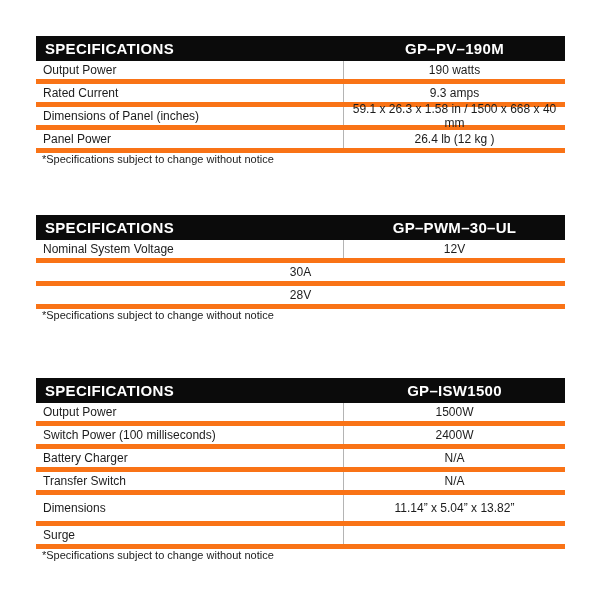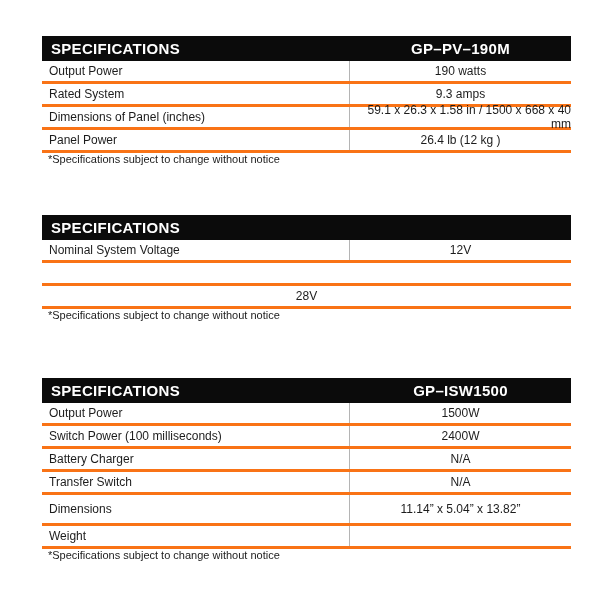--- a/index.html
+++ b/index.html
@@ -8,21 +8,21 @@
     width: 600px;
     height: 600px;
     position: relative;
     background: #ffffff;
     font-family: "Liberation Sans", "DejaVu Sans", sans-serif;
     color: #1c1c1c;
     overflow: hidden;
   }
   .spec-table {
     position: absolute;
-    left: 42px;
+    left: 36px;
     width: 529px;
   }
   #table-1 { top: 36px; }
   #table-2 { top: 215px; }
   #table-3 { top: 378px; }
 
   .thead {
     display: flex;
     height: 25px;
     background: #0b0b0b;
@@ -40,37 +40,37 @@
   .th-right {
     flex: 1;
     display: flex;
     align-items: center;
     justify-content: center;
   }
 
   .row {
     display: flex;
     height: 23px;
-    border-bottom: 3px solid #f97316;
+    border-bottom: 5px solid #f97316;
     font-size: 12px;
   }
   .row.tall { height: 31px; }
   .cl {
     width: 308px;
     border-right: 1px solid #b4b4b4;
     display: flex;
     align-items: center;
     padding-left: 7px;
   }
   .cv {
     flex: 1;
     display: flex;
     align-items: center;
     justify-content: center;
-    text-align: right;
+    text-align: center;
   }
 
   .footnote {
     padding-left: 6px;
     font-size: 11px;
     color: #1c1c1c;
   }
 </style>
 </head>
 <body>
@@ -78,43 +78,45 @@
 <section class="spec-table" id="table-1">
   <div class="thead">
     <div class="th-left">SPECIFICATIONS</div>
     <div class="th-right">GP–PV–190M</div>
   </div>
   <div class="row">
     <div class="cl">Output Power</div>
     <div class="cv">190 watts</div>
   </div>
   <div class="row">
-    <div class="cl">Rated System</div>
+    <div class="cl">Rated Current</div>
     <div class="cv">9.3 amps</div>
   </div>
   <div class="row">
     <div class="cl">Dimensions of Panel (inches)</div>
     <div class="cv">59.1 x 26.3 x 1.58 in / 1500 x 668 x 40 mm</div>
   </div>
   <div class="row">
     <div class="cl">Panel Power</div>
     <div class="cv">26.4 lb (12 kg )</div>
   </div>
   <div class="footnote">*Specifications subject to change without notice</div>
 </section>
 
 <section class="spec-table" id="table-2">
   <div class="thead">
     <div class="th-left">SPECIFICATIONS</div>
+    <div class="th-right">GP–PWM–30–UL</div>
   </div>
   <div class="row">
     <div class="cl">Nominal System Voltage</div>
     <div class="cv">12V</div>
   </div>
   <div class="row">
+    <div class="cv">30A</div>
   </div>
   <div class="row">
     <div class="cv">28V</div>
   </div>
   <div class="footnote">*Specifications subject to change without notice</div>
 </section>
 
 <section class="spec-table" id="table-3">
   <div class="thead">
     <div class="th-left">SPECIFICATIONS</div>
@@ -134,16 +136,16 @@
   </div>
   <div class="row">
     <div class="cl">Transfer Switch</div>
     <div class="cv">N/A</div>
   </div>
   <div class="row tall">
     <div class="cl">Dimensions</div>
     <div class="cv">11.14” x 5.04” x 13.82”</div>
   </div>
   <div class="row">
-    <div class="cl">Weight</div>
+    <div class="cl">Surge</div>
   </div>
   <div class="footnote">*Specifications subject to change without notice</div>
 </section>
 
 </body></html>

